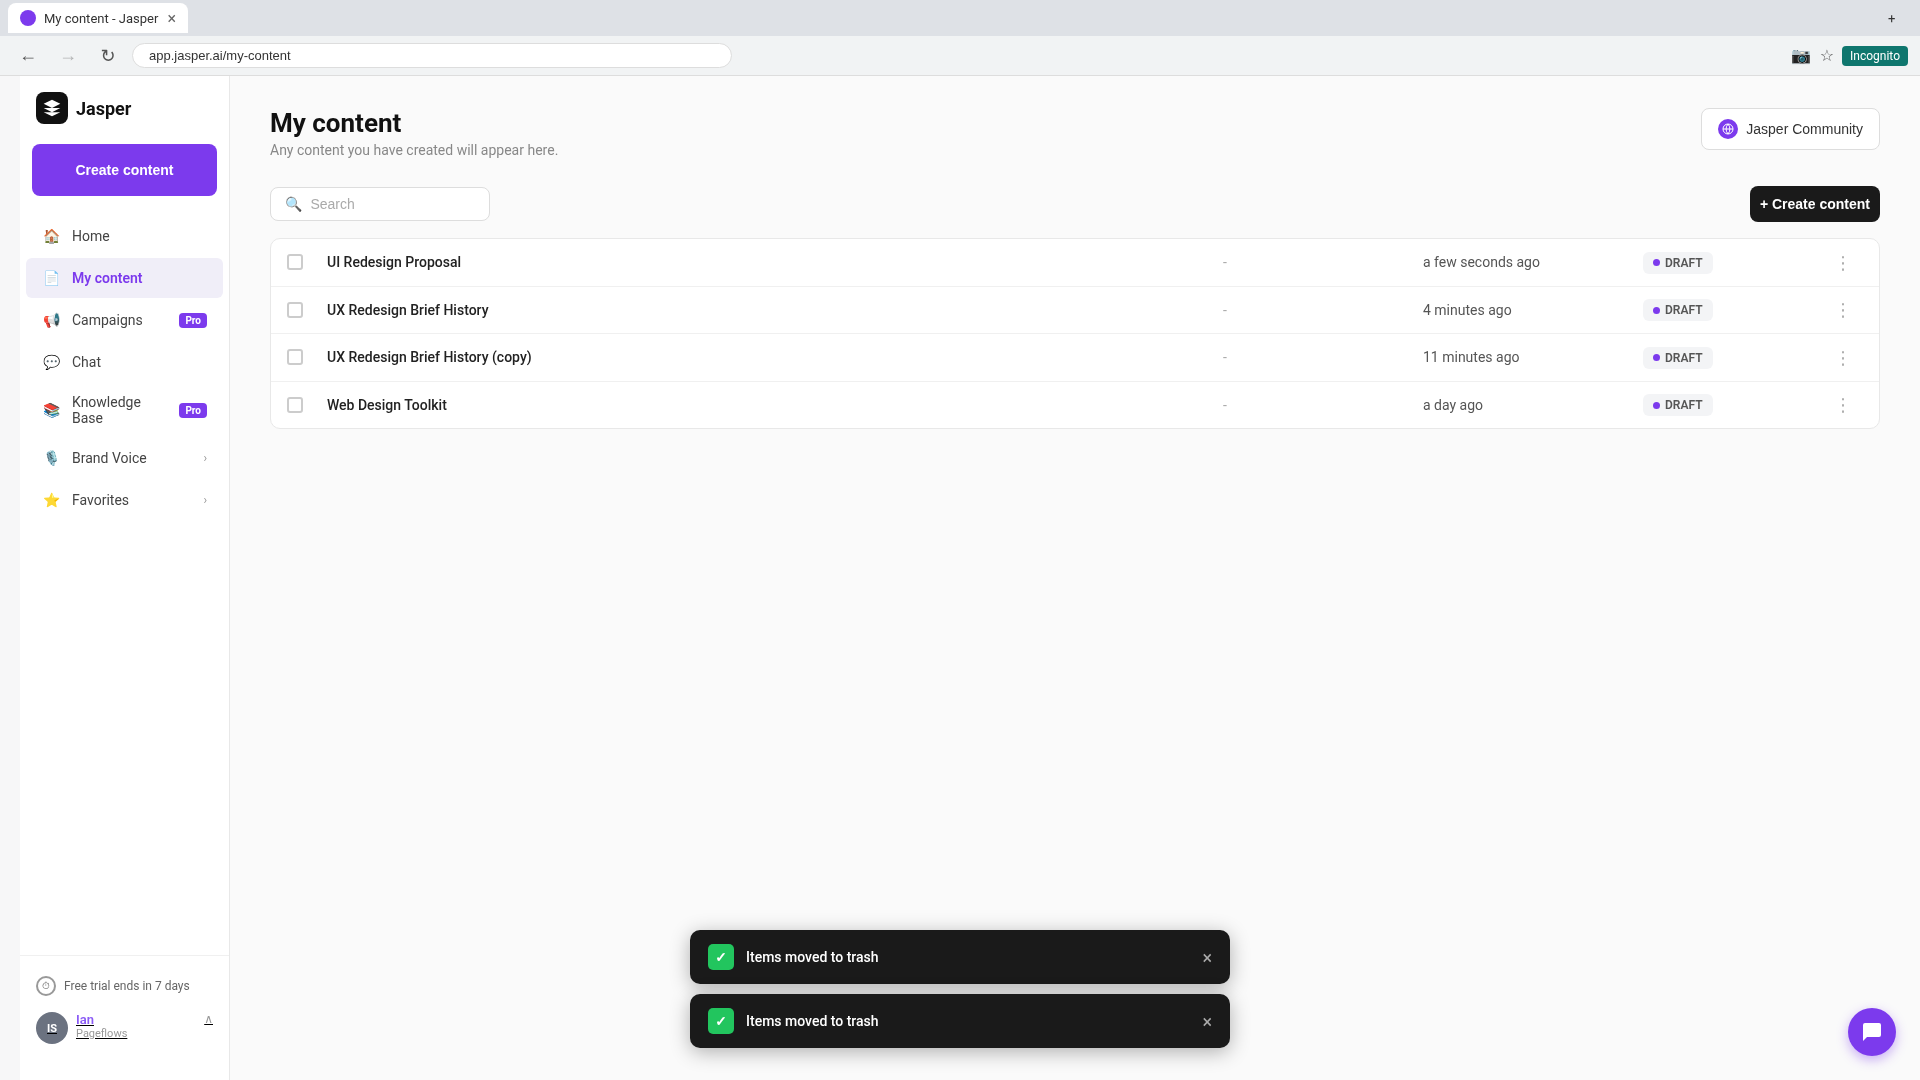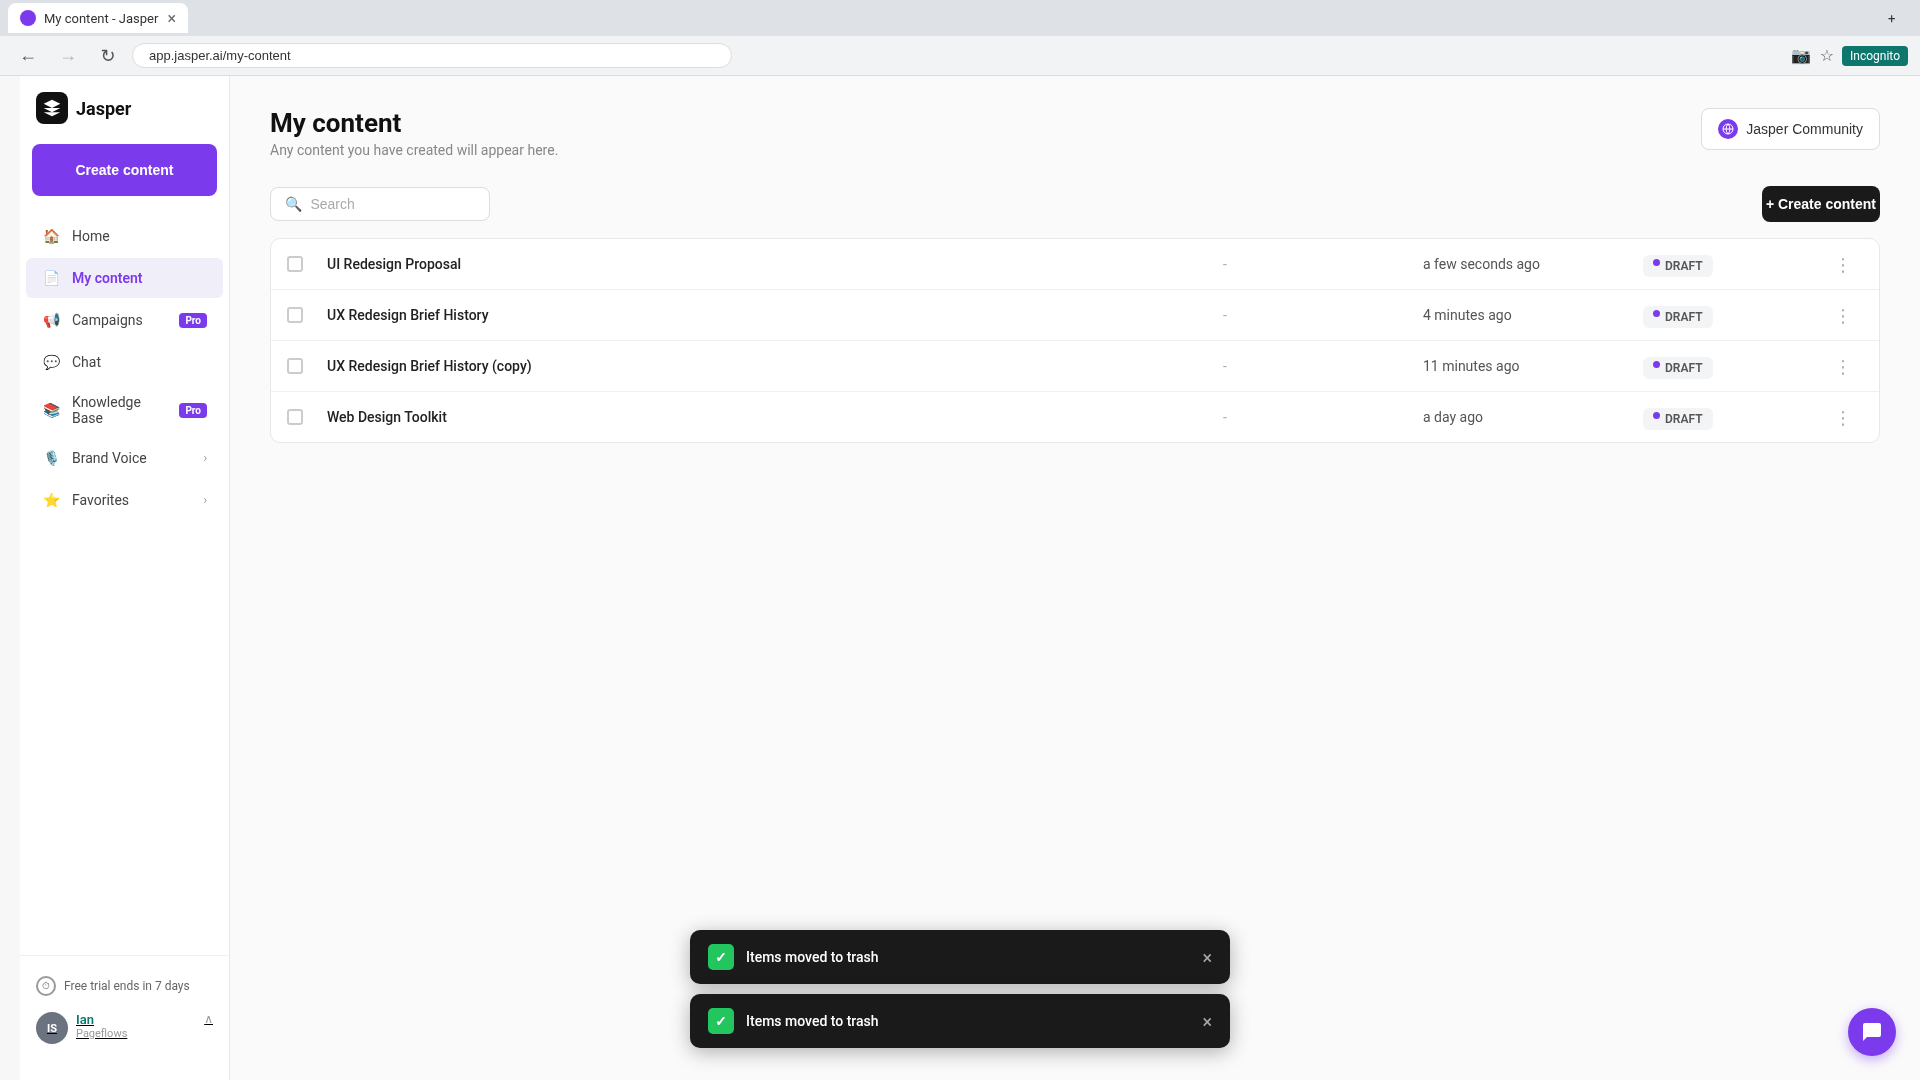--- a/index.html
+++ b/index.html
@@ -34,52 +34,52 @@
     .nav-item.active .nav-icon { color: #7c3aed; }
     .nav-item .nav-label { flex: 1; }
     .pro-badge { background: #7c3aed; color: white; font-size: 10px; font-weight: 700; padding: 2px 6px; border-radius: 4px; }
     .nav-item .chevron { margin-left: auto; font-size: 12px; color: #999; }
 
     .sidebar-bottom { margin-top: auto; padding: 12px 16px; border-top: 1px solid #f0f0f0; }
     .free-trial { display: flex; align-items: center; gap: 8px; font-size: 12px; color: #666; padding: 8px 0; }
     .trial-icon { width: 20px; height: 20px; border-radius: 50%; border: 2px solid #999; display: flex; align-items: center; justify-content: center; font-size: 10px; }
     .user-profile { display: flex; align-items: flex-start; gap: 8px; padding: 8px 0; cursor: pointer; text-decoration: underline; }
     .user-avatar { width: 32px; height: 32px; background: #6b7280; border-radius: 50%; display: flex; align-items: center; justify-content: center; color: white; font-size: 11px; font-weight: 700; }
-    .user-name { font-size: 13px; font-weight: 600; color: #0f766e; }
+    .user-name { font-size: 13px; font-weight: 600; color: #8b5cf6; }
     .user-org { font-size: 11px; color: #999; }
     .user-expand { margin-left: auto; color: #999; font-size: 12px; }
 
     
     .main-content { flex: 1; overflow-y: auto; padding: 32px 40px; background: #fafafa; }
     .page-header { display: flex; align-items: flex-start; justify-content: space-between; margin-bottom: 28px; }
     .page-title-block {}
     .page-title { font-size: 26px; font-weight: 700; color: #111; margin-bottom: 4px; }
     .page-subtitle { font-size: 14px; color: #888; }
     .community-btn { display: flex; align-items: center; gap: 8px; border: 1px solid #ddd; border-radius: 8px; padding: 10px 16px; font-size: 14px; font-weight: 500; color: #333; cursor: pointer; background: #fff; }
     .community-icon { width: 20px; height: 20px; border-radius: 50%; background: #7c3aed; display: flex; align-items: center; justify-content: center; }
 
     
     .toolbar { display: flex; align-items: center; justify-content: space-between; margin-bottom: 16px; }
     .search-box { display: flex; align-items: center; gap: 8px; border: 1px solid #ddd; border-radius: 8px; padding: 8px 14px; background: #fff; width: 220px; }
     .search-box input { border: none; outline: none; font-size: 14px; color: #333; width: 100%; background: transparent; }
     .search-box input::placeholder { color: #aaa; }
     .search-icon { color: #aaa; font-size: 14px; }
-    .create-content-btn { display: flex; align-items: center; gap: 6px; background: #1a1a1a; color: white; border: none; border-radius: 8px; padding: 10px 4px; font-size: 14px; font-weight: 600; cursor: pointer; }
+    .create-content-btn { display: flex; align-items: center; gap: 6px; background: #1a1a1a; color: white; border: none; border-radius: 8px; padding: 10px 10px; font-size: 14px; font-weight: 600; cursor: pointer; }
 
     
     .content-table { width: 100%; background: #fff; border: 1px solid #e8e8e8; border-radius: 10px; overflow: hidden; }
     .table-header { display: grid; grid-template-columns: 40px 1fr 200px 220px 180px 40px; align-items: center; padding: 10px 16px; border-bottom: 1px solid #e8e8e8; background: #fafafa; }
     .table-header-cell { font-size: 13px; font-weight: 600; color: #888; }
     .table-row { display: grid; grid-template-columns: 40px 1fr 200px 220px 180px 40px; align-items: center; padding: 12px 16px; border-bottom: 1px solid #f0f0f0; cursor: pointer; }
     .table-row:last-child { border-bottom: none; }
     .checkbox { width: 16px; height: 16px; border: 2px solid #ccc; border-radius: 3px; cursor: pointer; }
     .row-name { font-size: 14px; color: #222; font-weight: 500; }
     .row-campaign { font-size: 14px; color: #aaa; }
     .row-modified { font-size: 14px; color: #555; }
-    .draft-badge { display: inline-flex; gap: 5px; background: #f3f4f6; border-radius: 6px; padding: 4px 10px; font-size: 12px; font-weight: 600; color: #555; }
+    .draft-badge { display: inline-flex; align-items: center; gap: 5px; background: #f3f4f6; border-radius: 6px; padding: 4px 10px; font-size: 12px; font-weight: 600; color: #555; }
     .draft-dot { width: 7px; height: 7px; border-radius: 50%; background: #7c3aed; }
     .row-more { color: #aaa; font-size: 18px; cursor: pointer; display: flex; align-items: center; justify-content: center; }
 
     
     .toast-container { position: fixed; bottom: 32px; left: 50%; transform: translateX(-50%); display: flex; flex-direction: column; gap: 10px; z-index: 9999; width: 540px; }
     .toast { display: flex; align-items: center; background: #1a1a1a; color: white; border-radius: 10px; padding: 14px 18px; gap: 12px; box-shadow: 0 4px 20px rgba(0,0,0,0.3); }
     .toast-check { width: 26px; height: 26px; background: #22c55e; border-radius: 5px; display: flex; align-items: center; justify-content: center; flex-shrink: 0; color: white; font-size: 14px; font-weight: 700; }
     .toast-text { flex: 1; font-size: 14px; font-weight: 500; }
     .toast-close { cursor: pointer; color: #aaa; font-size: 18px; }
 

